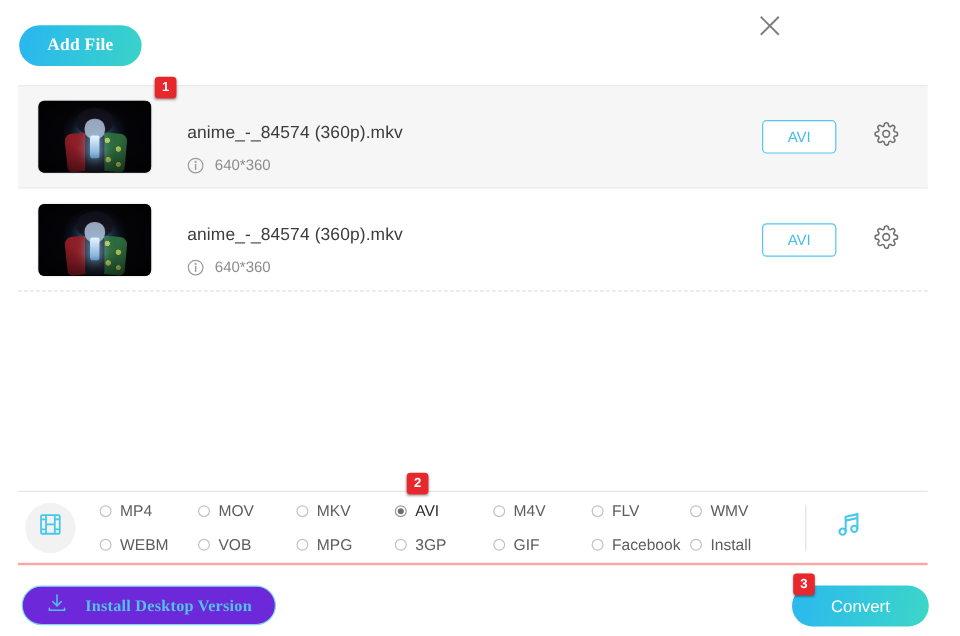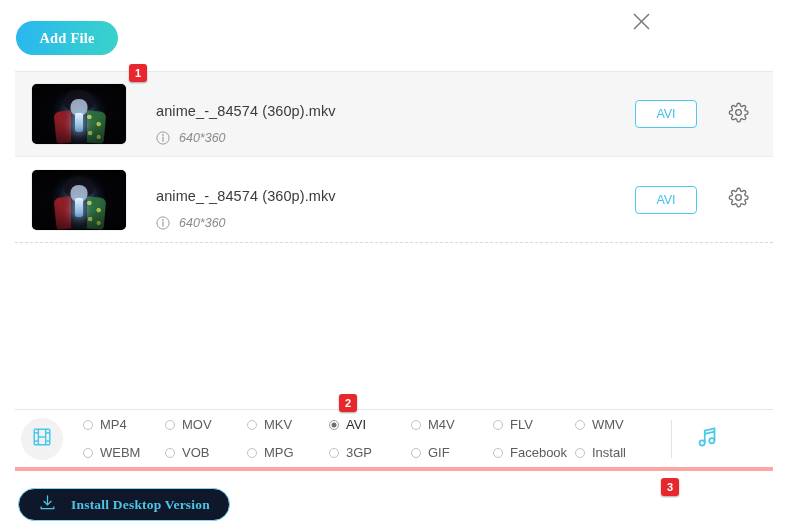--- a/index.html
+++ b/index.html
@@ -122,21 +122,21 @@
     background: radial-gradient(ellipse at 50% 50%, rgba(0,0,0,0) 30%, rgba(0,0,0,.78) 100%);
   }
 
   .file-meta { margin-left: 30px; flex: 1 1 auto; margin-top: 19px; }
   .file-name {
     font-size: 14.5px;
     color: #3b3b3b;
     letter-spacing: .1px;
     margin-bottom: 12px;
   }
-  .file-sub { display: flex; align-items: flex-end; gap: 9px; font-style: italic; }
+  .file-sub { display: flex; align-items: flex-end; gap: 9px; }
   .info-icon { width: 14px; height: 14px; display: block; flex: 0 0 auto; }
   .file-res { font-size: 12.5px; color: #8b8b8b; }
 
   .fmt-btn {
     width: 62px; height: 28px;
     border: 1px solid #4ec8ee;
     border-radius: 4px;
     background: #ffffff;
     color: #44bfe8;
     font-size: 12.5px;
@@ -166,21 +166,21 @@
   }
   #badge1 { left: 129px; top: 64px; }
   #badge2 { left: 339px; top: 394px; }
   #badge3 { left: 661px; top: 478px; }
 
   
   .fmt-panel {
     position: absolute; left: 15px; top: 409px;
     width: 758px; height: 62px;
     border-top: 1px solid #e6e6e6;
-    border-bottom: 4px solid #fca5a5;
+    border-bottom: 2px solid #fca5a5;
     display: flex; align-items: center;
   }
   .film-circle {
     width: 42px; height: 42px; margin-left: 6px; margin-right: 20px;
     border-radius: 50%;
     background: #f2f2f2;
     display: flex; align-items: center; justify-content: center;
     flex: 0 0 auto;
   }
   .fmt-grid {
@@ -224,21 +224,21 @@
     display: flex; align-items: center; justify-content: center;
     cursor: pointer;
   }
 
   
   .install-btn {
     position: absolute; left: 18px; top: 488px;
     width: 212px; height: 33px;
     border: 1px solid #7fd8ef;
     border-radius: 17px;
-    background: #0f172a;
+    background: #6d28d9;
     display: flex; align-items: center; justify-content: center;
     gap: 14px;
     cursor: pointer;
   }
   .install-label {
     font-size: 13.5px; color: #4fc4e4;
     font-weight: bold;
     font-family: "Liberation Serif", serif;
     letter-spacing: .2px;
   }
@@ -447,14 +447,15 @@
     <span>
       <svg width="19" height="19" viewBox="0 0 24 24" fill="none" stroke="#4fc4e4" stroke-width="1.6" stroke-linecap="round">
         <line x1="12" y1="3.5" x2="12" y2="14.5"></line>
         <polyline points="7.5,10.5 12,15 16.5,10.5"></polyline>
         <path d="M4 17.5v2.2h16v-2.2"></path>
       </svg>
     </span>
     <span class="install-label">Install Desktop Version</span>
   </div>
 
+  <button class="convert-btn">Convert</button>
 
 </div>
 
 </body></html>

